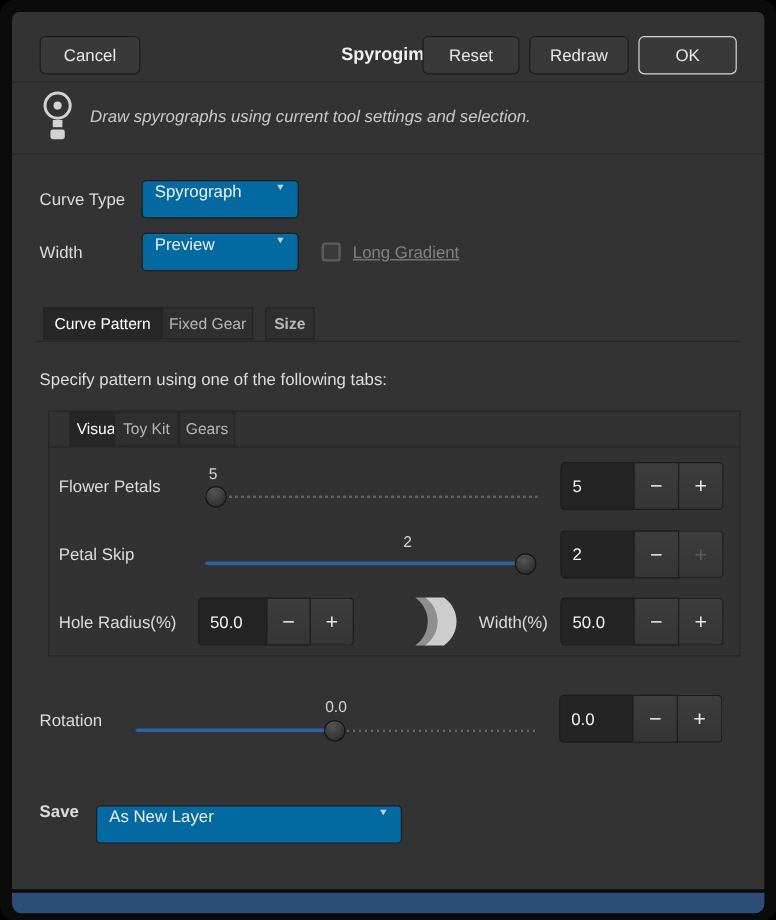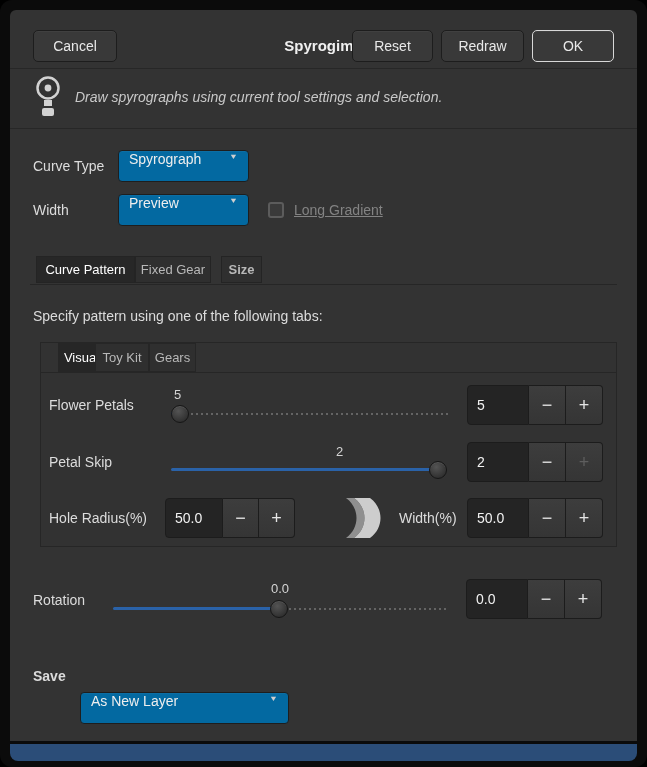--- a/index.html
+++ b/index.html
@@ -207,21 +207,21 @@
       <div class="track-fill" style="left:0; width:166px;"></div>
       <div class="knob" style="left:157px;"></div>
     </div>
     <div class="spin" style="left:456px; top:569px;">
       <div class="val w62">0.0</div>
       <div class="sbtn b37">−</div>
       <div class="sbtn b37">+</div>
     </div>
 
     <div class="label lh32" style="left:23px; top:650px;font-weight:bold;">Save</div>
-    <div class="dropdown" style="left:70px; top:682px; width:209px;">
+    <div class="dropdown" style="left:70px; top:661px; width:255px;">
       <span class="dd-label">As New Layer</span>
       <span class="dd-arrow">▼</span>
     </div>
 
   </div>
 
   <div class="progress-bar"></div>
 </div>
 
 </body></html>

